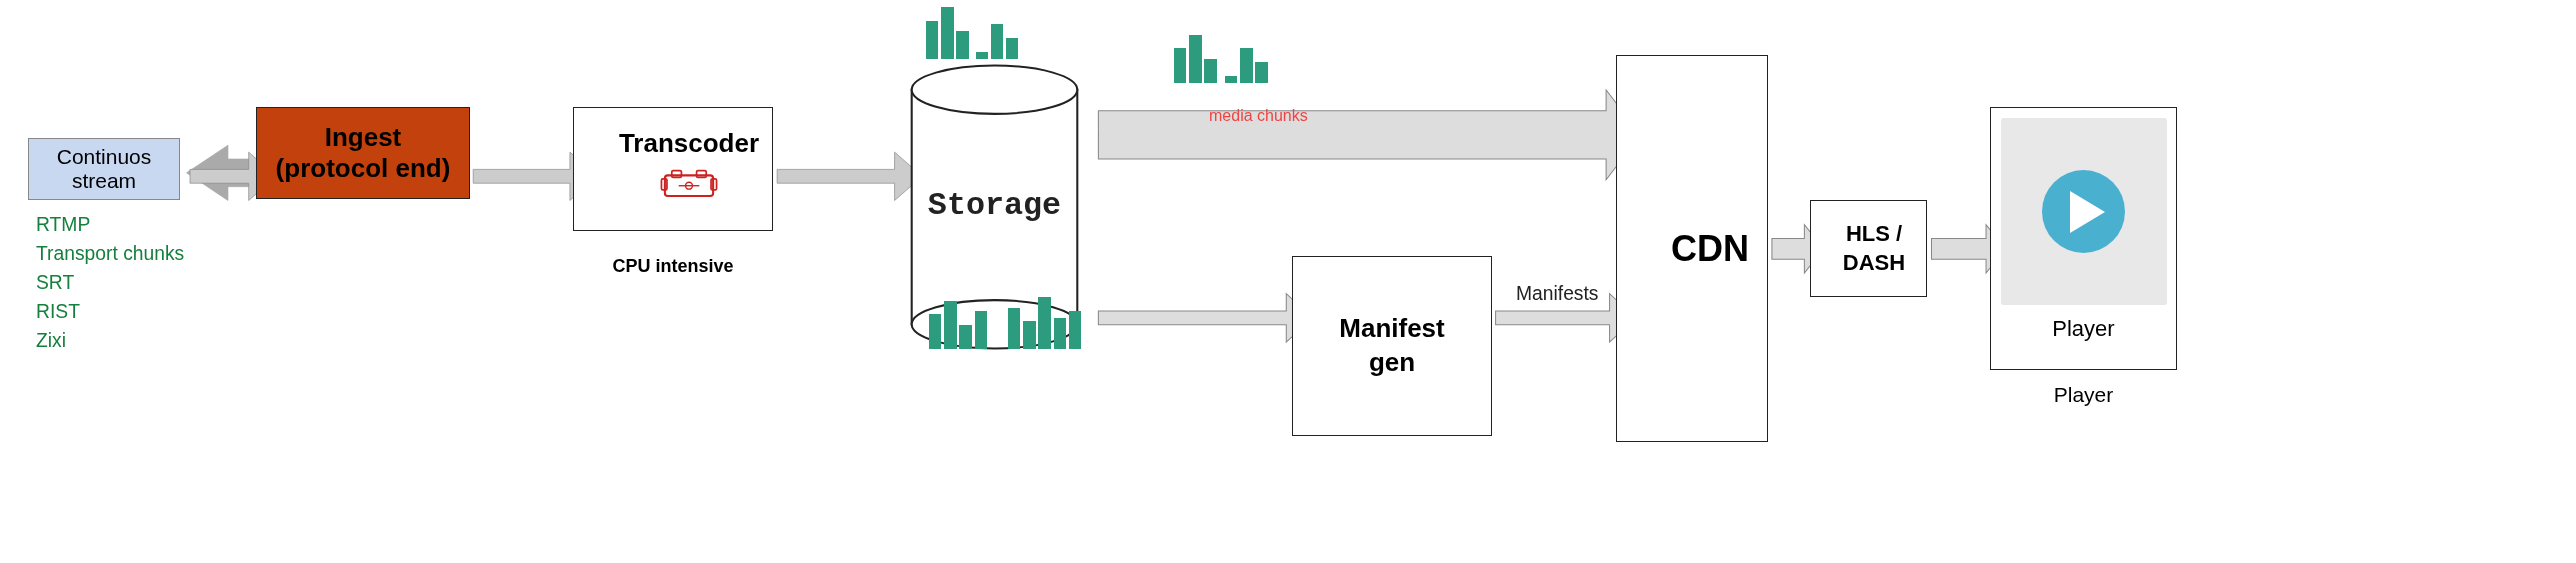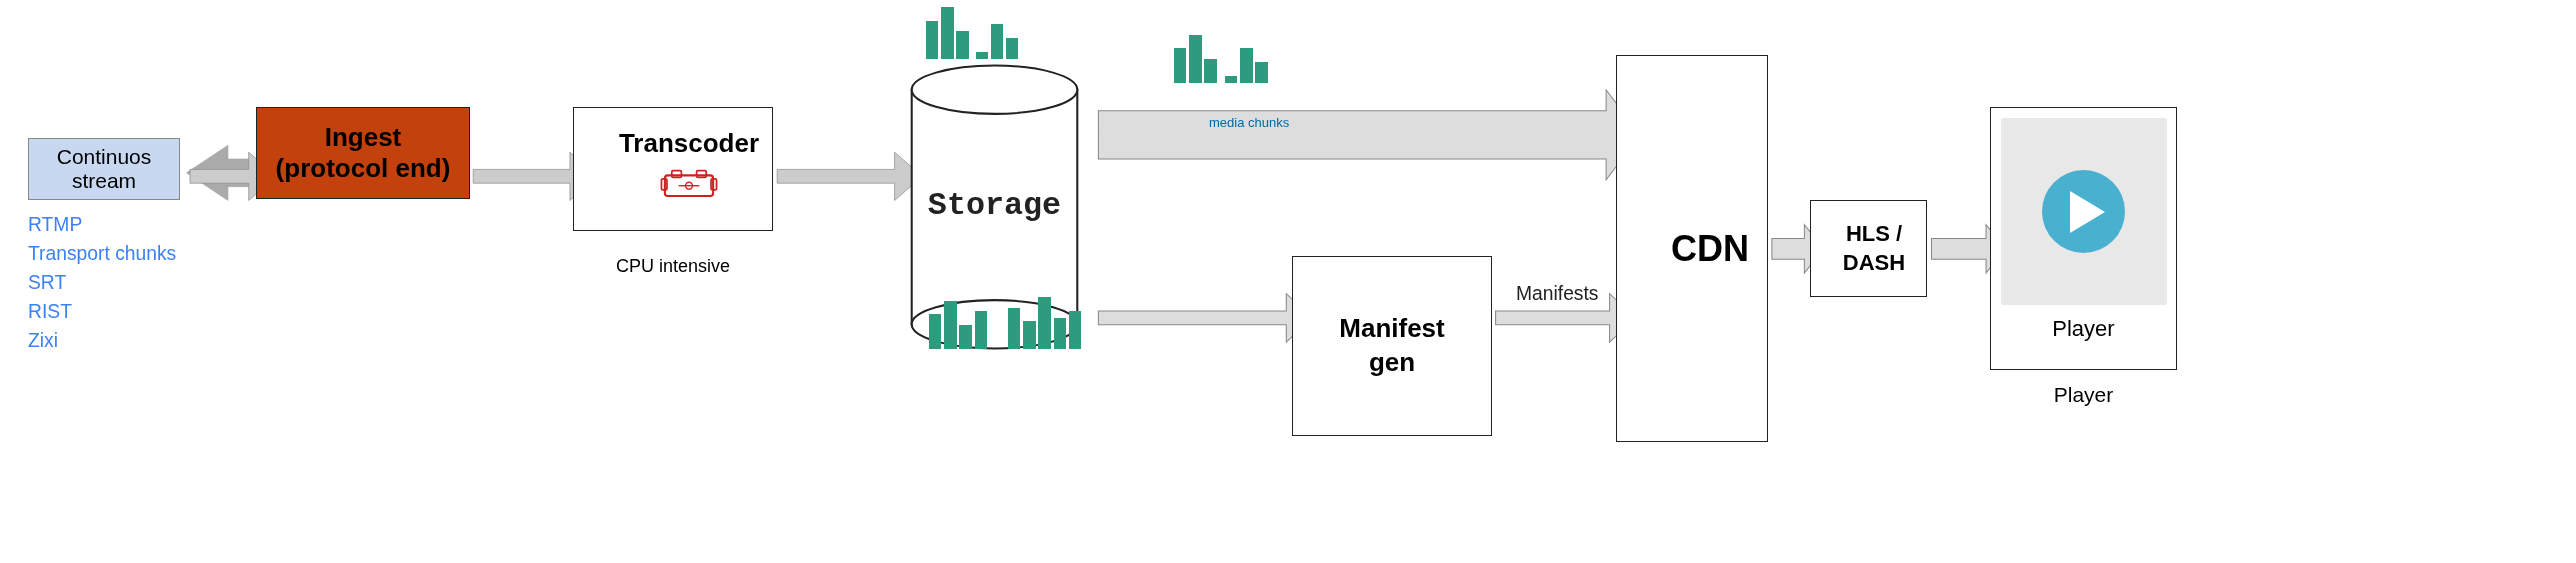--- a/index.html
+++ b/index.html
@@ -30,25 +30,25 @@
       display: flex;
       align-items: center;
       justify-content: flex-end;
       font-size: 21px;
       font-weight: normal;
       text-align: center;
     }
 
     .protocol-list {
       position: absolute;
-      left: 28px;
+      left: 36px;
       top: 211px;
       font-size: 19.3px;
       line-height: 1.5;
-      color: #3b82f6;
+      color: #15803d;
     }
 
     
     .ingest-box {
       position: absolute;
       left: 256px;
       top: 107px;
       width: 214px;
       height: 92px;
       background: #c2410c;
@@ -79,21 +79,21 @@
       font-weight: bold;
       padding-left: 32px;
     }
 
     .cpu-icon {
       margin-top: 5.5px;
     }
 
     .cpu-label {
       font-size: 18px;
-      font-weight: normal;
+      font-weight: bold;
       text-align: center;
       position: absolute;
       left: 573px;
       top: 256px;
       width: 200px;
     }
 
     
     .cdn-box {
       position: absolute;
@@ -221,23 +221,22 @@
 
     
     .manifest-paper {
       position: absolute;
       background: #fff;
       border: 1px solid #555;
     }
 
     .media-chunks-label {
       position: absolute;
-      font-size: 13px;
-      color: #0369a1;
-      margin-top: 8px;
+      font-size: 16px;
+      color: #ef4444;
     }
 
     .manifests-label {
       position: absolute;
       font-size: 19.3px;
       color: #222;
     }
 
     svg.arrows {
       position: absolute;

